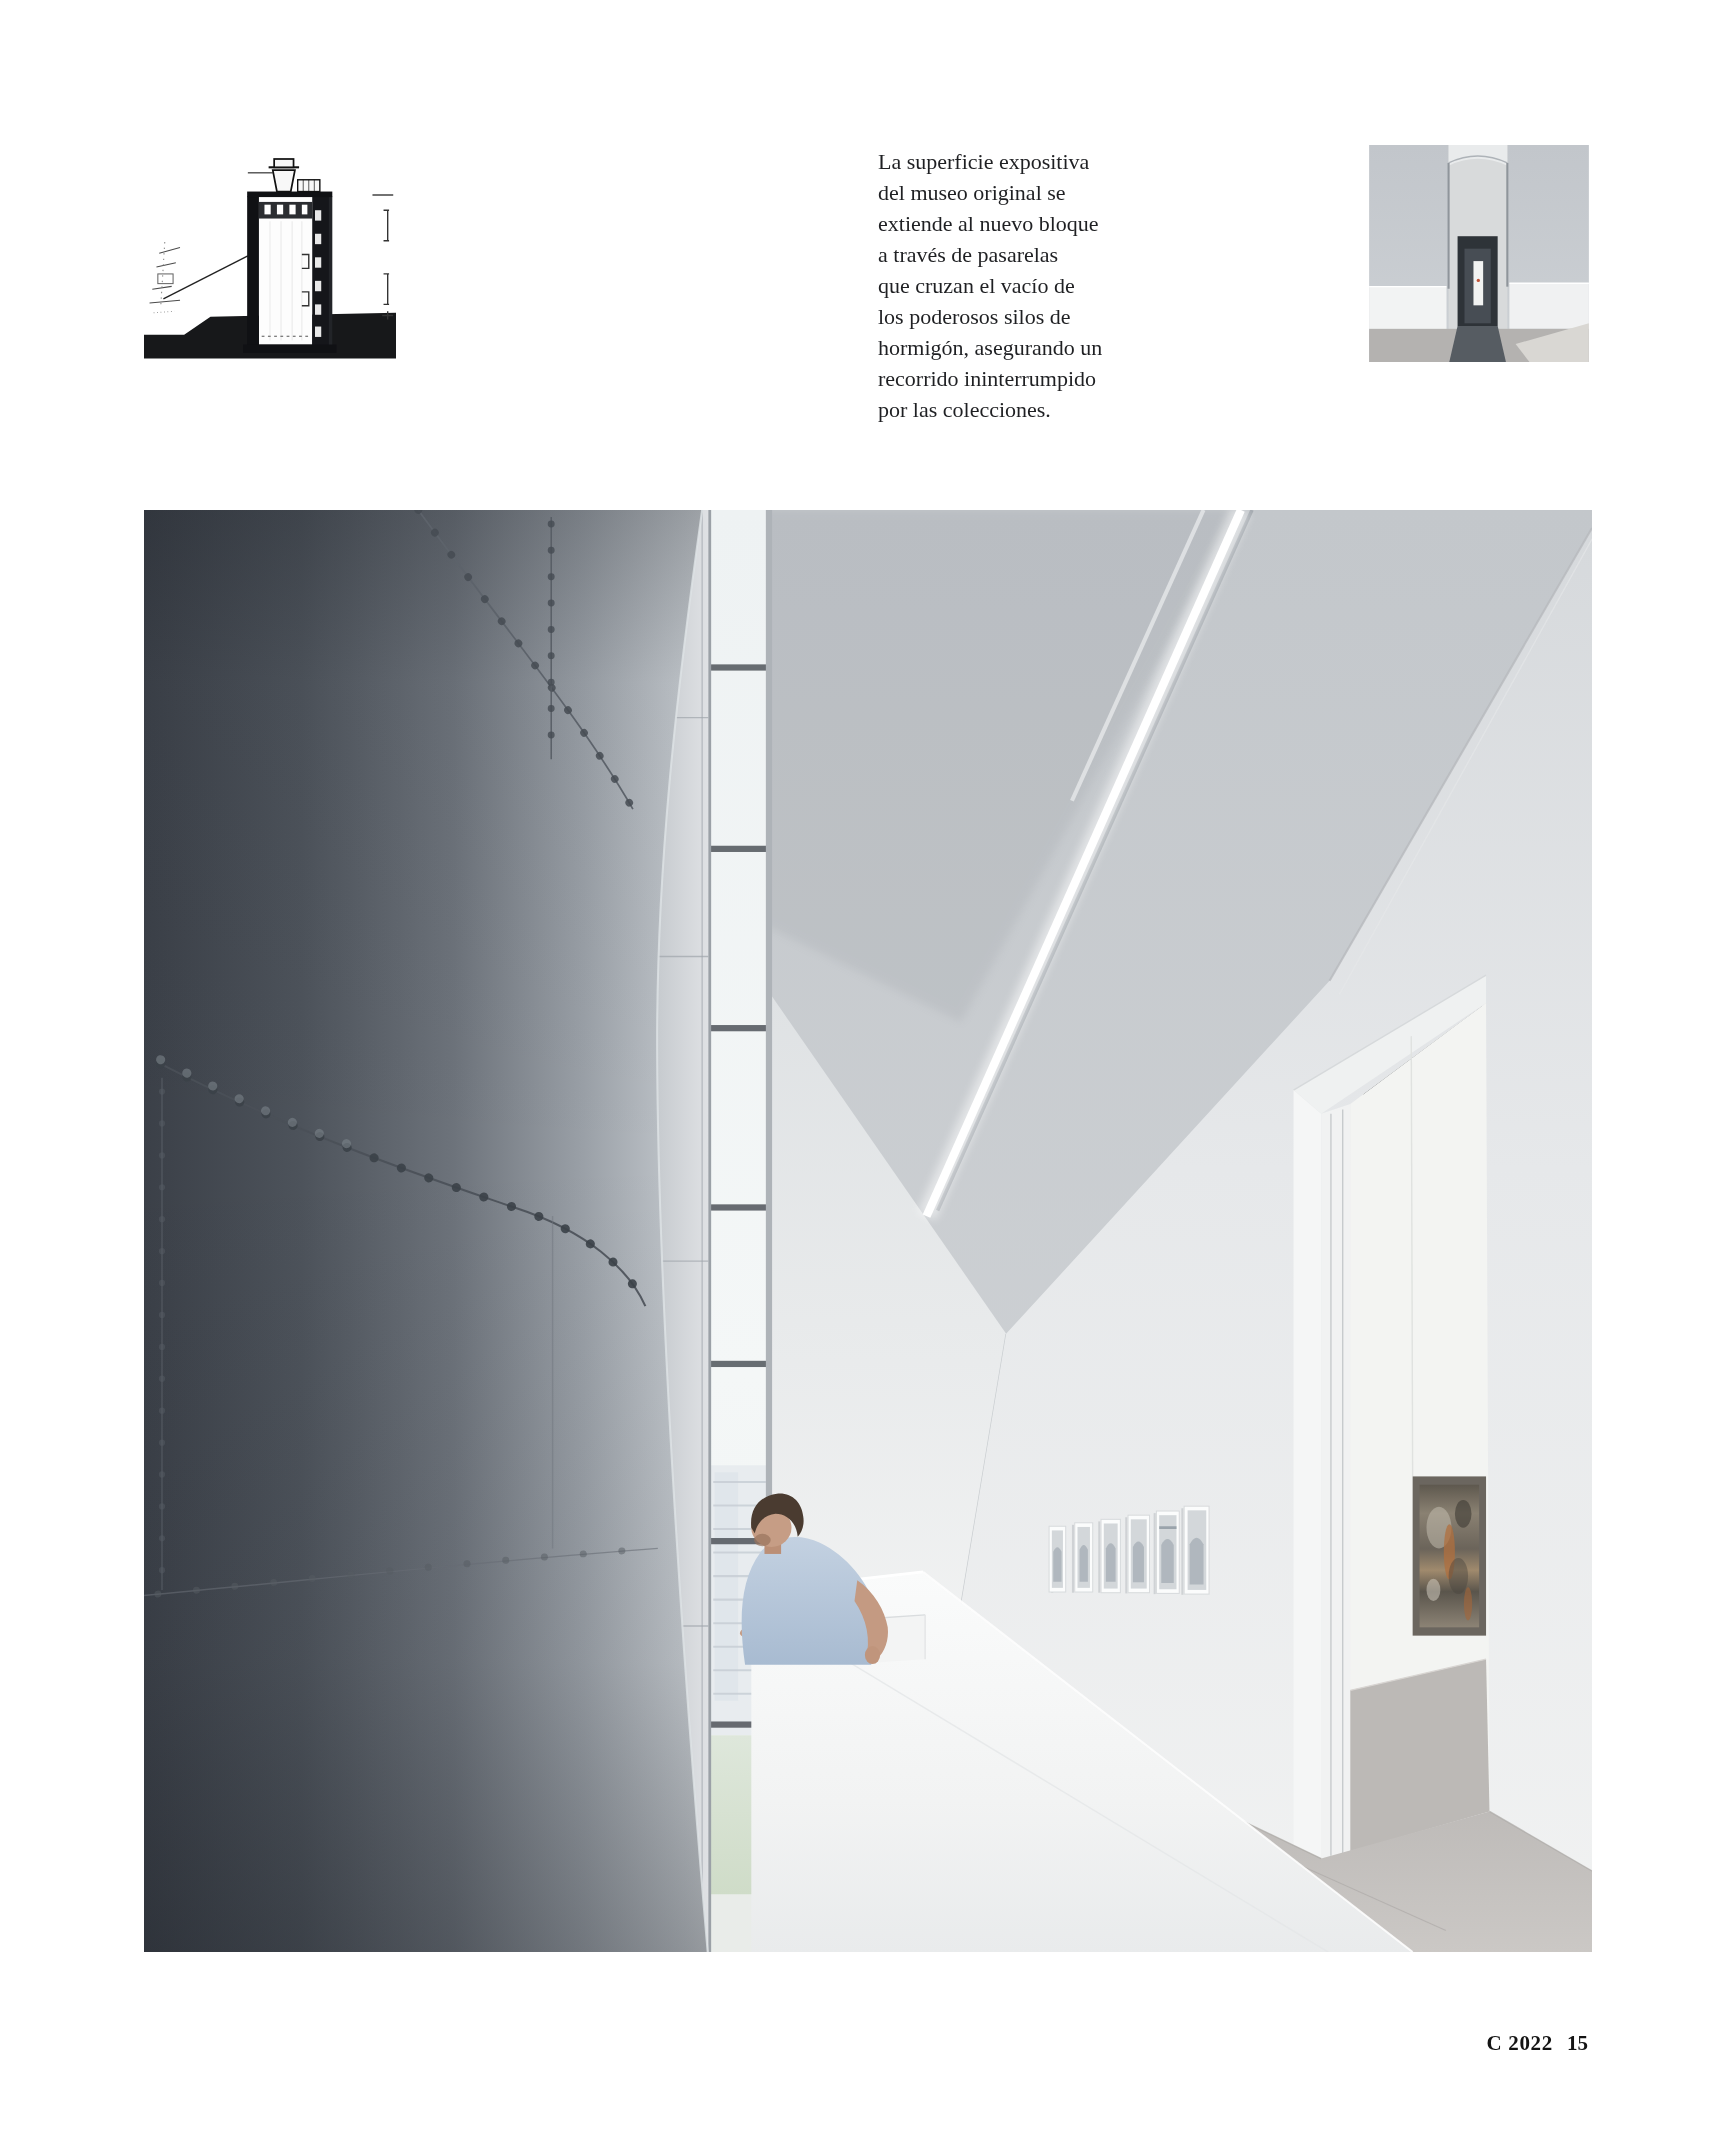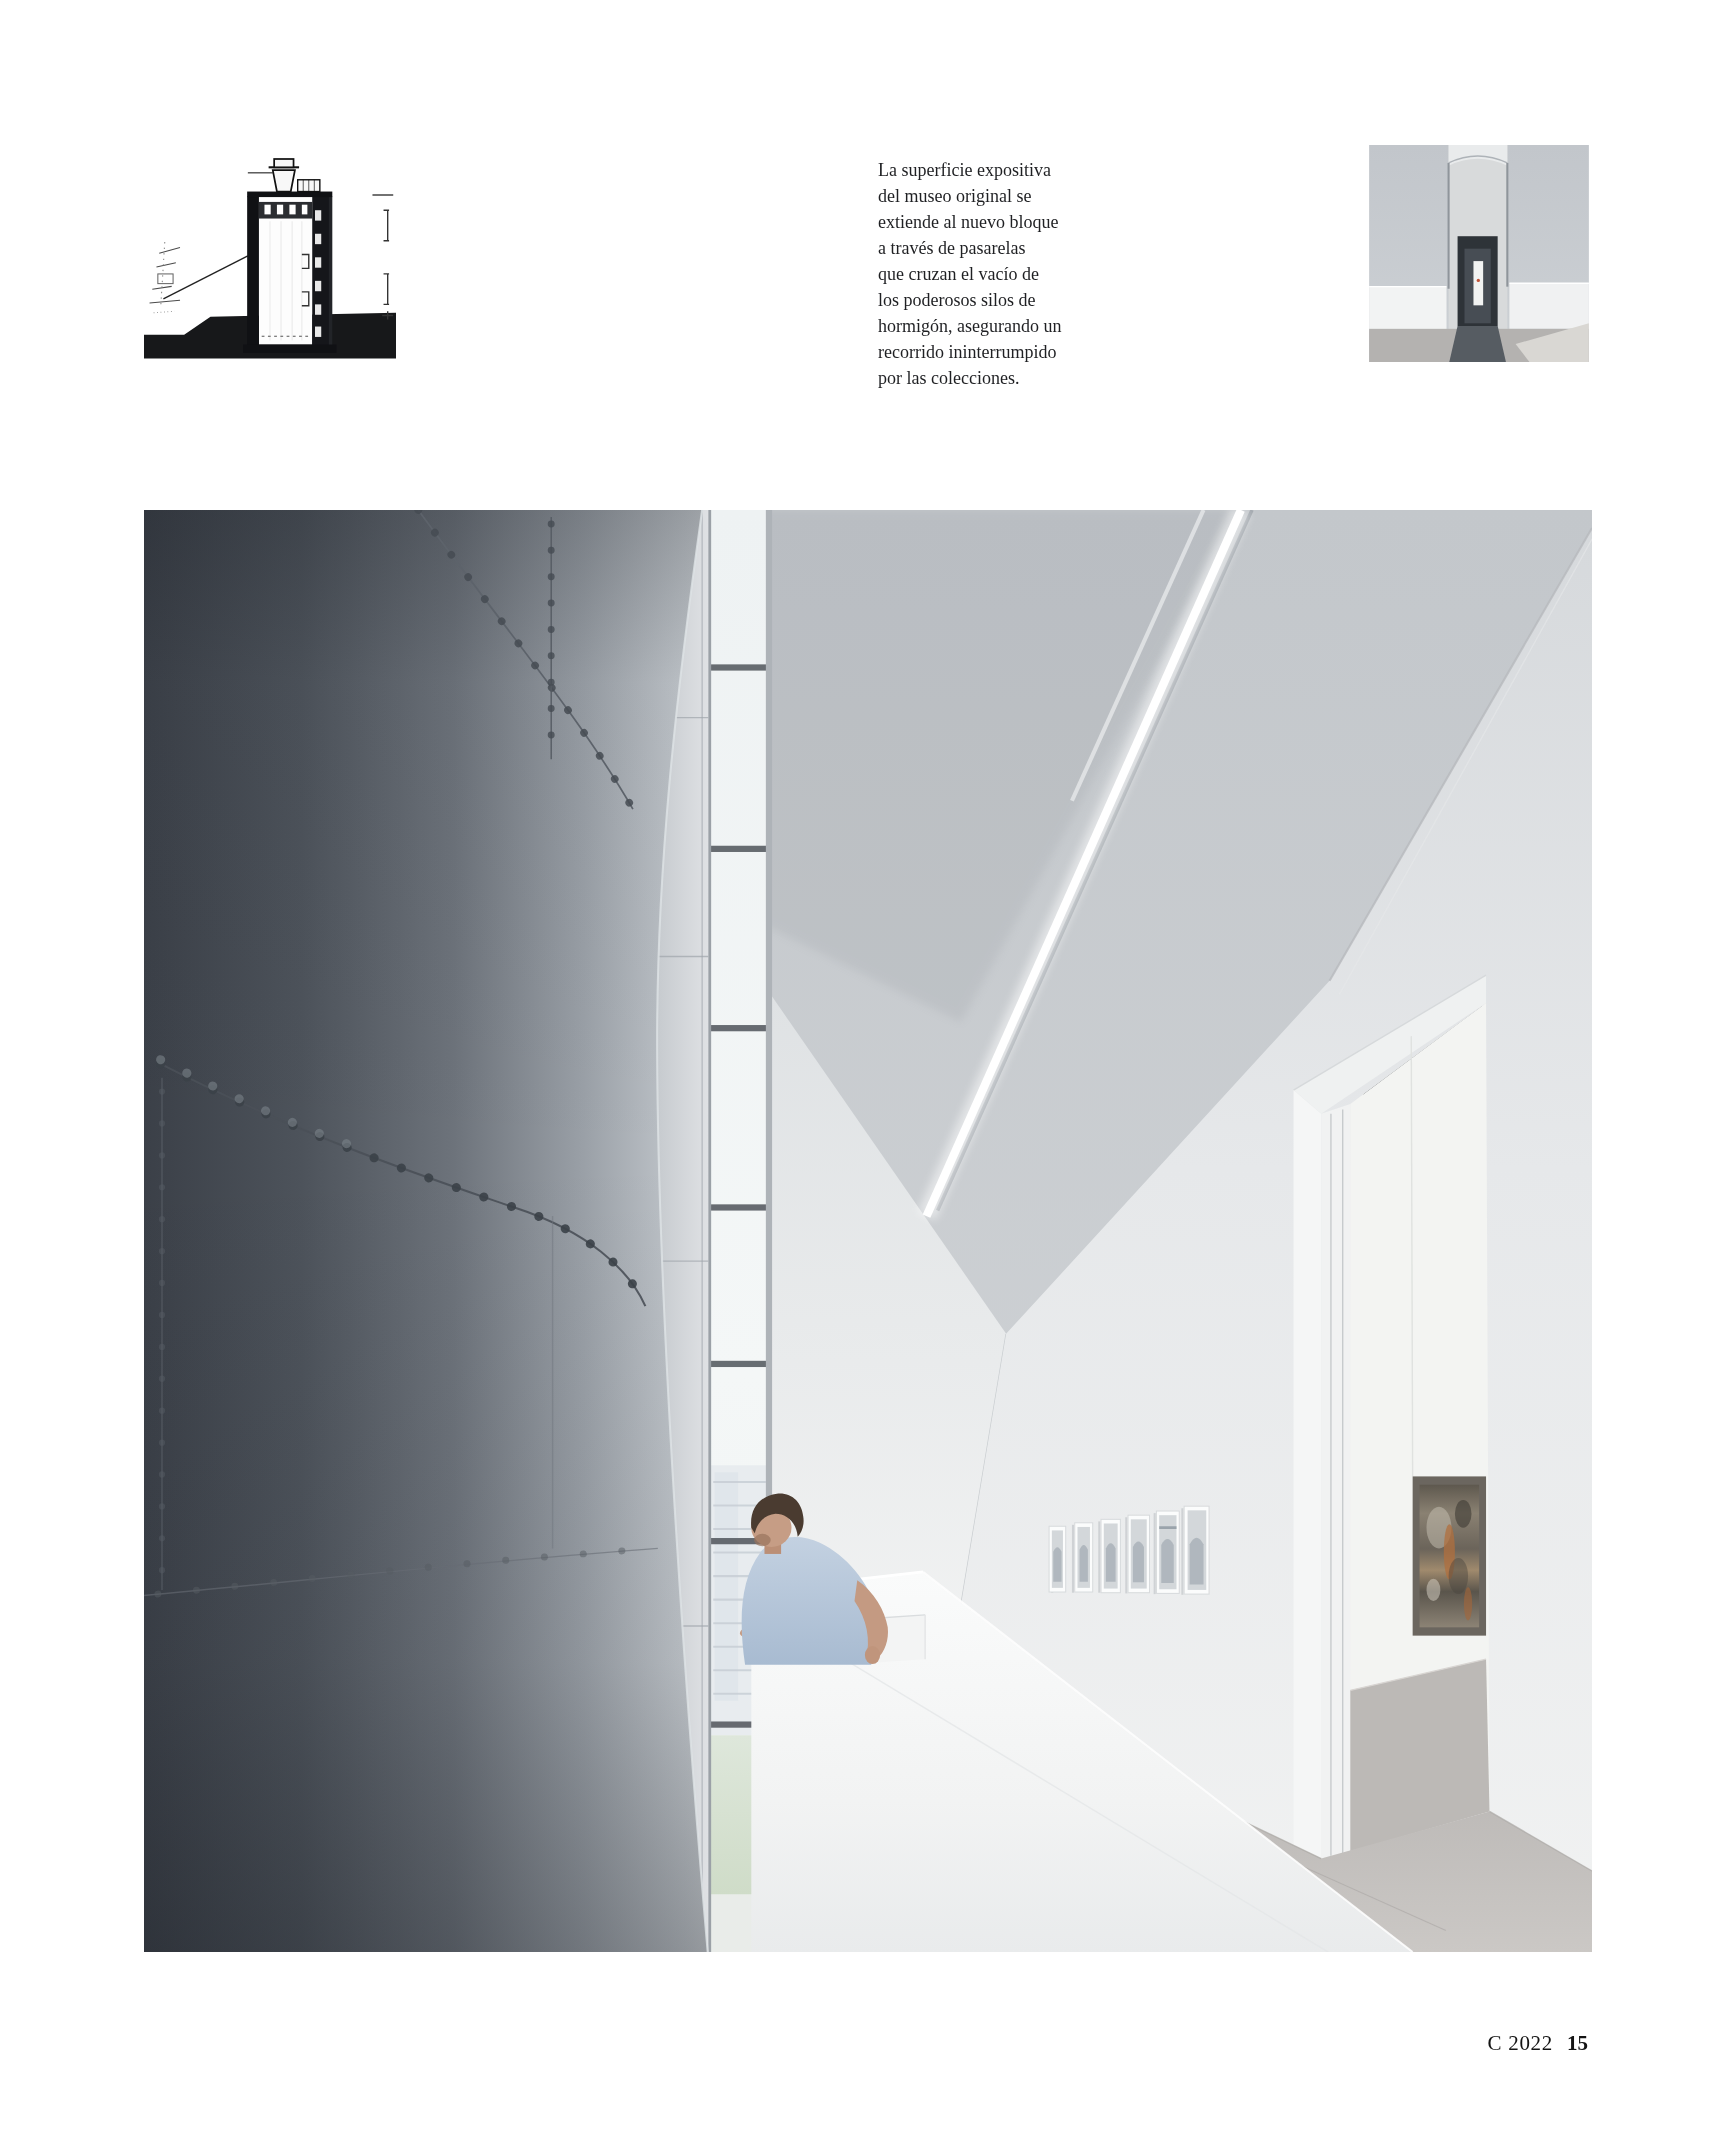--- a/index.html
+++ b/index.html
@@ -1,26 +1,26 @@
 <!DOCTYPE html>
 <html style="font-size:11px"><head>
 <meta charset="utf-8">
 <style>
   html,body{margin:0;padding:0;background:#ffffff;}
   .page{position:relative;width:1729px;height:2140px;background:#ffffff;overflow:hidden;
         font-family:"Liberation Serif",serif;color:#1f2023;}
-  .caption{position:absolute;top:139px;font-size:18px;line-height:26px;white-space:pre-line;}
+  .caption{position:absolute;top:124px;font-size:22px;line-height:31px;white-space:pre-line;}
   .caption.es{left:878px;width:270px;}
   .caption.en{left:1127px;width:235px;font-style:italic;letter-spacing:0.2px;word-spacing:1.4px;}
   .figure{position:absolute;}
   #section-drawing{left:144px;top:138px;width:252px;height:222px;}
   #thumb-photo{left:1369px;top:145px;width:220px;height:217px;}
   #main-photo{left:144px;top:510px;width:1448px;height:1442px;}
   .folio{position:absolute;top:2031px;right:141px;font-size:21px;color:#141414;white-space:nowrap;}
-  .folio .mag{font-weight:400;letter-spacing:0.7px;}
+  .folio .mag{font-weight:700;letter-spacing:0.7px;}
   .folio .num{margin-left:14px;font-weight:700;}
   svg{display:block;width:100%;height:100%;}
 </style>
 </head>
 <body>
 
 <div class="page">
 
   <div class="figure" id="section-drawing">
     <svg viewBox="0 0 364 320">

